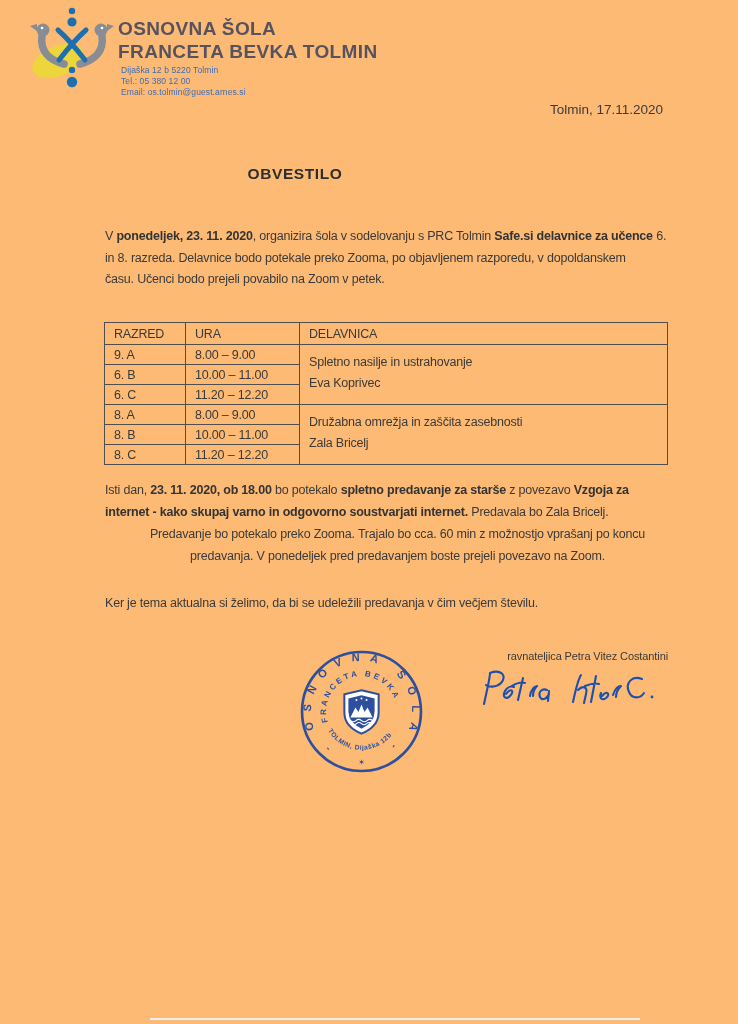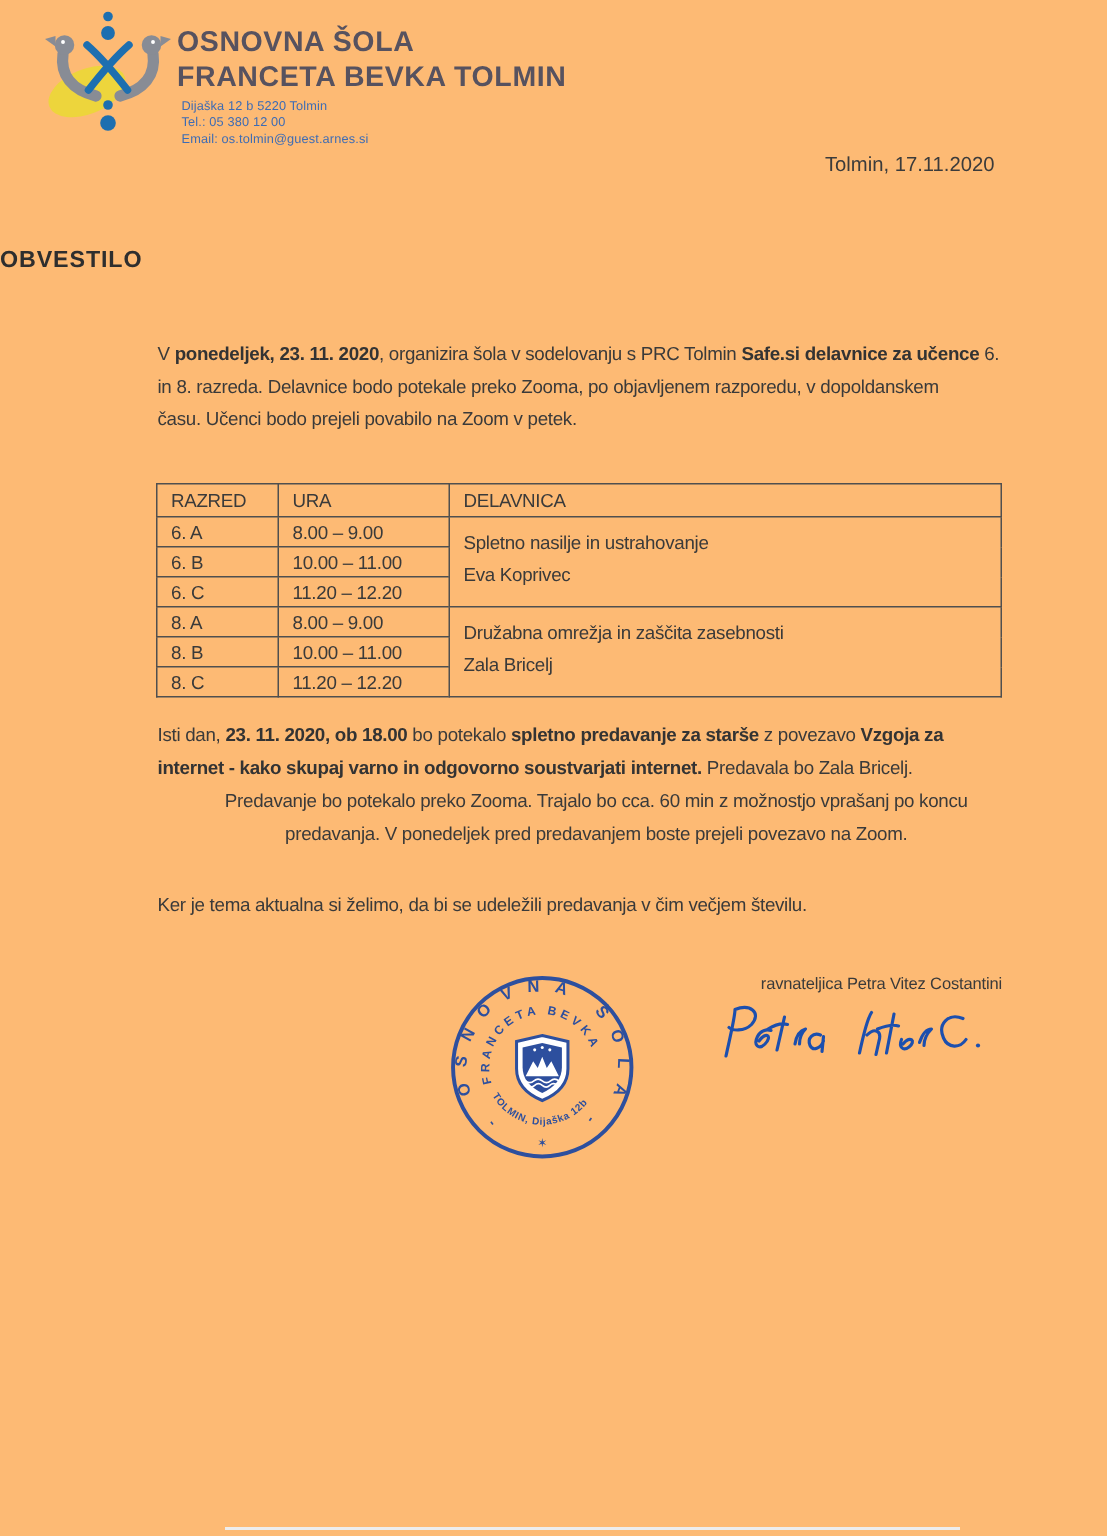--- a/index.html
+++ b/index.html
@@ -12,21 +12,21 @@
   .school-name{
     position:absolute;left:118px;top:17px;font-size:19px;font-weight:700;
     color:#57525f;line-height:23px;letter-spacing:0.4px;white-space:nowrap;
   }
   .contact{
     position:absolute;left:121px;top:65px;font-size:8.5px;color:#3e6cb4;
     line-height:11px;letter-spacing:0.1px;
   }
   .date-line{position:absolute;top:102px;right:75px;font-size:13.5px;color:#3b3b3b;}
   .doc-title{
-    position:absolute;top:165px;left:0;width:590px;text-align:left;
+    position:absolute;top:165px;left:0;width:590px;text-align:center;
     font-size:15.5px;font-weight:700;color:#2e2e2e;letter-spacing:0.6px;
   }
   
   .para{
     position:absolute;left:105px;width:585px;font-size:12.5px;line-height:21.5px;
     letter-spacing:-0.2px;color:#3a3a3a;
   }
   .para b{font-weight:700;color:#333333;}
   .p1{top:226px;}
   .p2{top:480px;}
@@ -112,21 +112,21 @@
       </colgroup>
     <thead>
         <tr>
           <th>RAZRED</th>
           <th>URA</th>
           <th>DELAVNICA</th>
         </tr>
       </thead>
     <tbody>
         <tr>
-          <td>6. A</td>
+          <td>9. A</td>
           <td>8.00 – 9.00</td>
           <td rowspan="3" class="workshop">
             <div>Spletno nasilje in ustrahovanje</div>
             <div>Eva Koprivec</div>
           </td>
         </tr>
         <tr>
           <td>6. B</td>
           <td>10.00 – 11.00</td>
         </tr>

